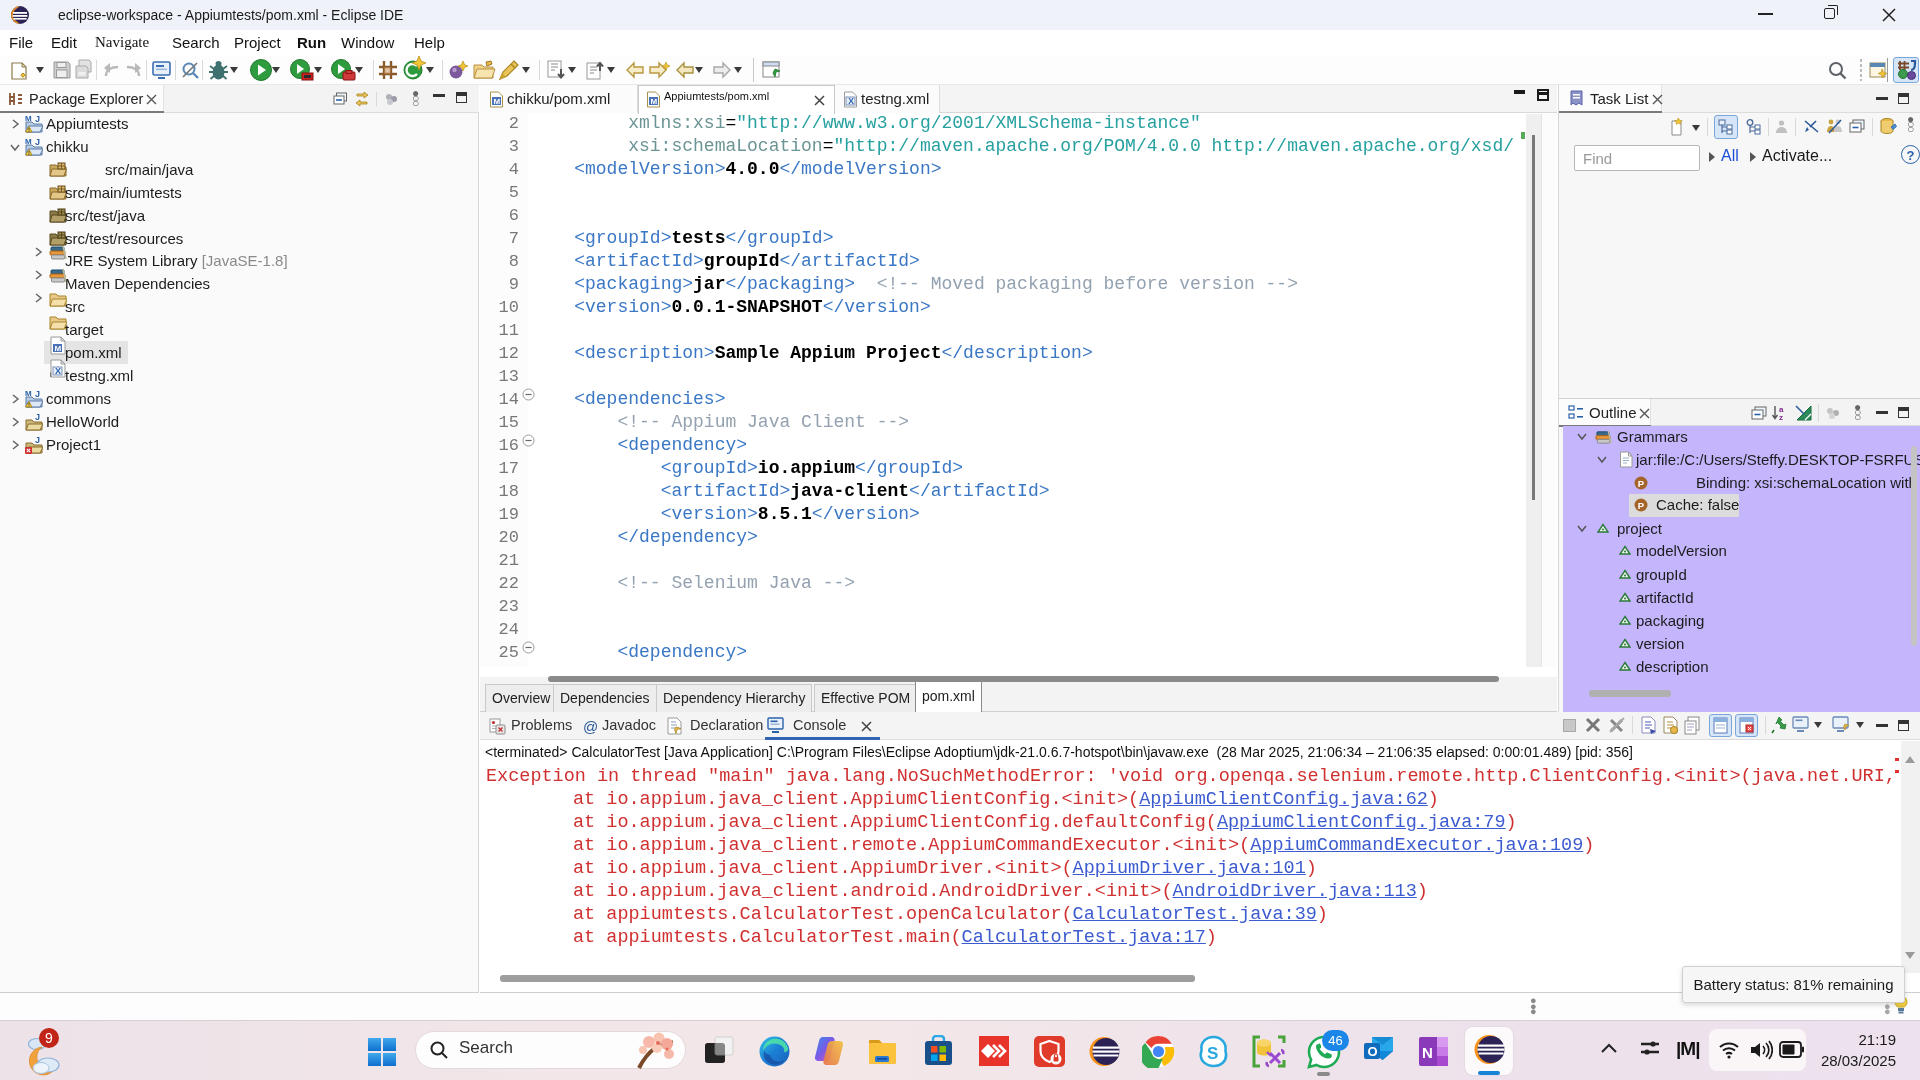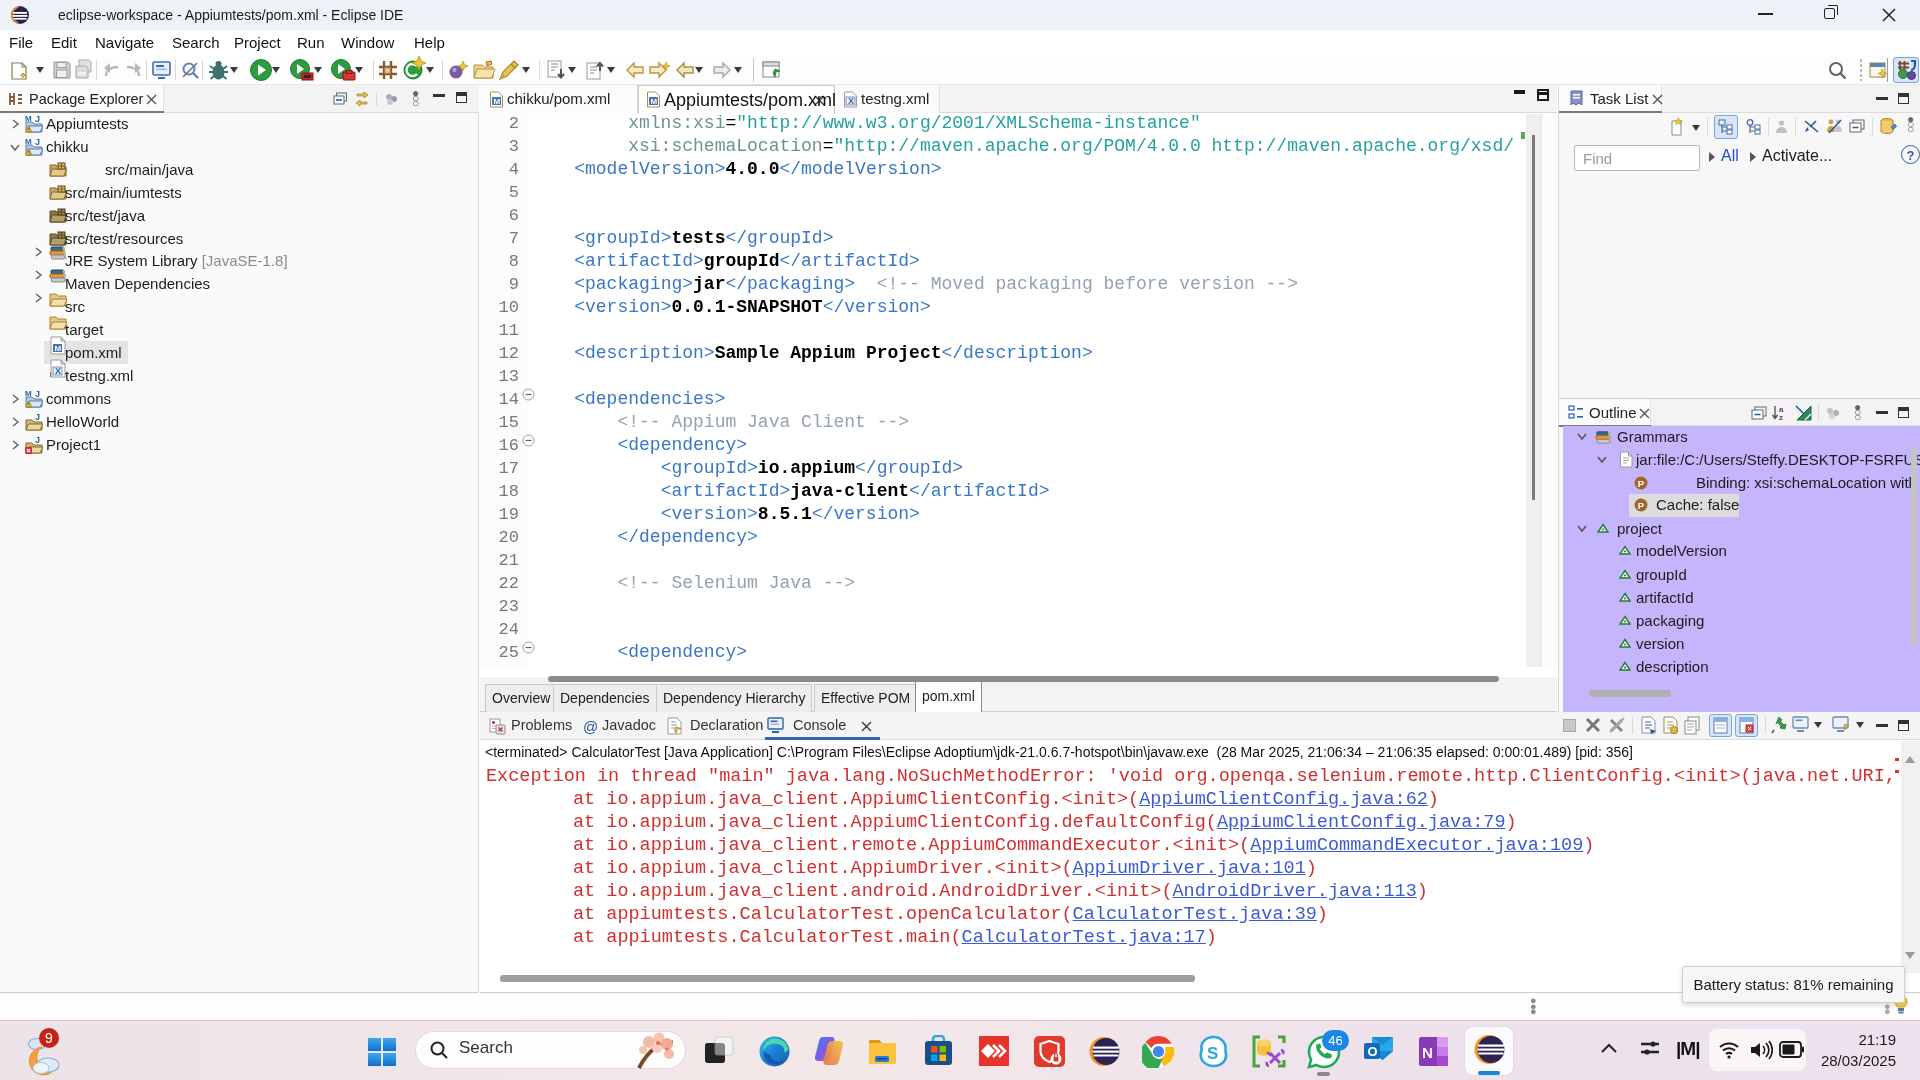--- a/index.html
+++ b/index.html
@@ -79,24 +79,24 @@
   <div class="abs" style="left:1828px;top:5px;width:10px;height:10px;border-top:1.5px solid #222;border-right:1.5px solid #222;border-radius:0 2px 0 0;"></div>
   <div class="abs" style="left:1882px;top:8px;width:14px;height:14px;">
     <svg width="14" height="14">
         <path d="M1 1 L13 13 M13 1 L1 13" stroke="#222" stroke-width="1.5"></path>
       </svg>
   </div>
 
   <div class="abs menubar"></div>
   <div class="abs menu-item" style="left:9px;">File</div>
   <div class="abs menu-item" style="left:51px;">Edit</div>
-  <div class="abs menu-item" style="left:95px;">Navigate</div>
+  <div class="abs menu-item" style="left:95px;font-family:Liberation Serif, serif;">Navigate</div>
   <div class="abs menu-item" style="left:172px;">Search</div>
   <div class="abs menu-item" style="left:234px;">Project</div>
-  <div class="abs menu-item" style="left:297px;">Run</div>
+  <div class="abs menu-item" style="left:297px;font-weight:bold;">Run</div>
   <div class="abs menu-item" style="left:341px;">Window</div>
   <div class="abs menu-item" style="left:414px;">Help</div>
 
   <div class="abs toolbar"></div>
   <div class="abs" id="toolbaricons">
     <svg class="abs" style="left:8px;top:60px;" width="22" height="22" viewBox="0 0 22 22">
         <path d="M4 3h10l4 4v12H4z" fill="#fff" stroke="#8a7a4a" stroke-width="1.2"></path>
         <path d="M14 3l4 4h-4z" fill="#e8d9a8" stroke="#8a7a4a" stroke-width="1"></path>
         <path d="M15 13l2.2 2.2L15 17.4 12.8 15.2z" fill="#f0c435" stroke="#a8861a" stroke-width="1"></path>
       </svg>
@@ -437,21 +437,21 @@
     <svg class="abs" style="left:334px;top:10px;" width="11" height="11">
         <path d="M1 1l9 9M10 1l-9 9" stroke="#444" stroke-width="1.5"></path>
       </svg>
     <div class="edtab" style="left:355px;width:105px;"></div>
     <svg class="abs" style="left:363px;top:6px;" width="15" height="17" viewBox="0 0 15 17">
         <path d="M1.5 1h8l4 4v11h-12z" fill="#fff" stroke="#9a9a9a"></path>
         <rect x="3" y="6" width="9" height="8" fill="#e8eef8" stroke="#7a92b8"></rect>
         <text x="5.2" y="12.8" font-size="8.5" font-weight="bold" fill="#2a62aa" font-family="Liberation Sans">X</text>
       </svg>
     <div class="abs t" style="left:27px;top:5px;font-size:15px;color:#222;">chikku/pom.xml</div>
-    <div class="abs t" style="left:184px;top:5px;font-size:18px;color:#111;">Appiumtests/pom.xml</div>
+    <div class="abs t" style="left:184px;top:5px;font-size:11px;color:#111;">Appiumtests/pom.xml</div>
     <div class="abs t" style="left:381px;top:5px;font-size:15px;color:#222;">testng.xml</div>
     <div class="abs" style="left:1034px;top:5px;width:11px;height:4px;border:2px solid #1a1a1a;"></div>
     <div class="abs" style="left:1057px;top:4px;width:12px;height:12px;border:2px solid #1a1a1a;">
         <div style="height:2.5px;background:#1a1a1a;margin-top:1px;"></div>
       </div>
 
     <div class="gutter"></div>
     <div class="lnums">2
 3
 4

